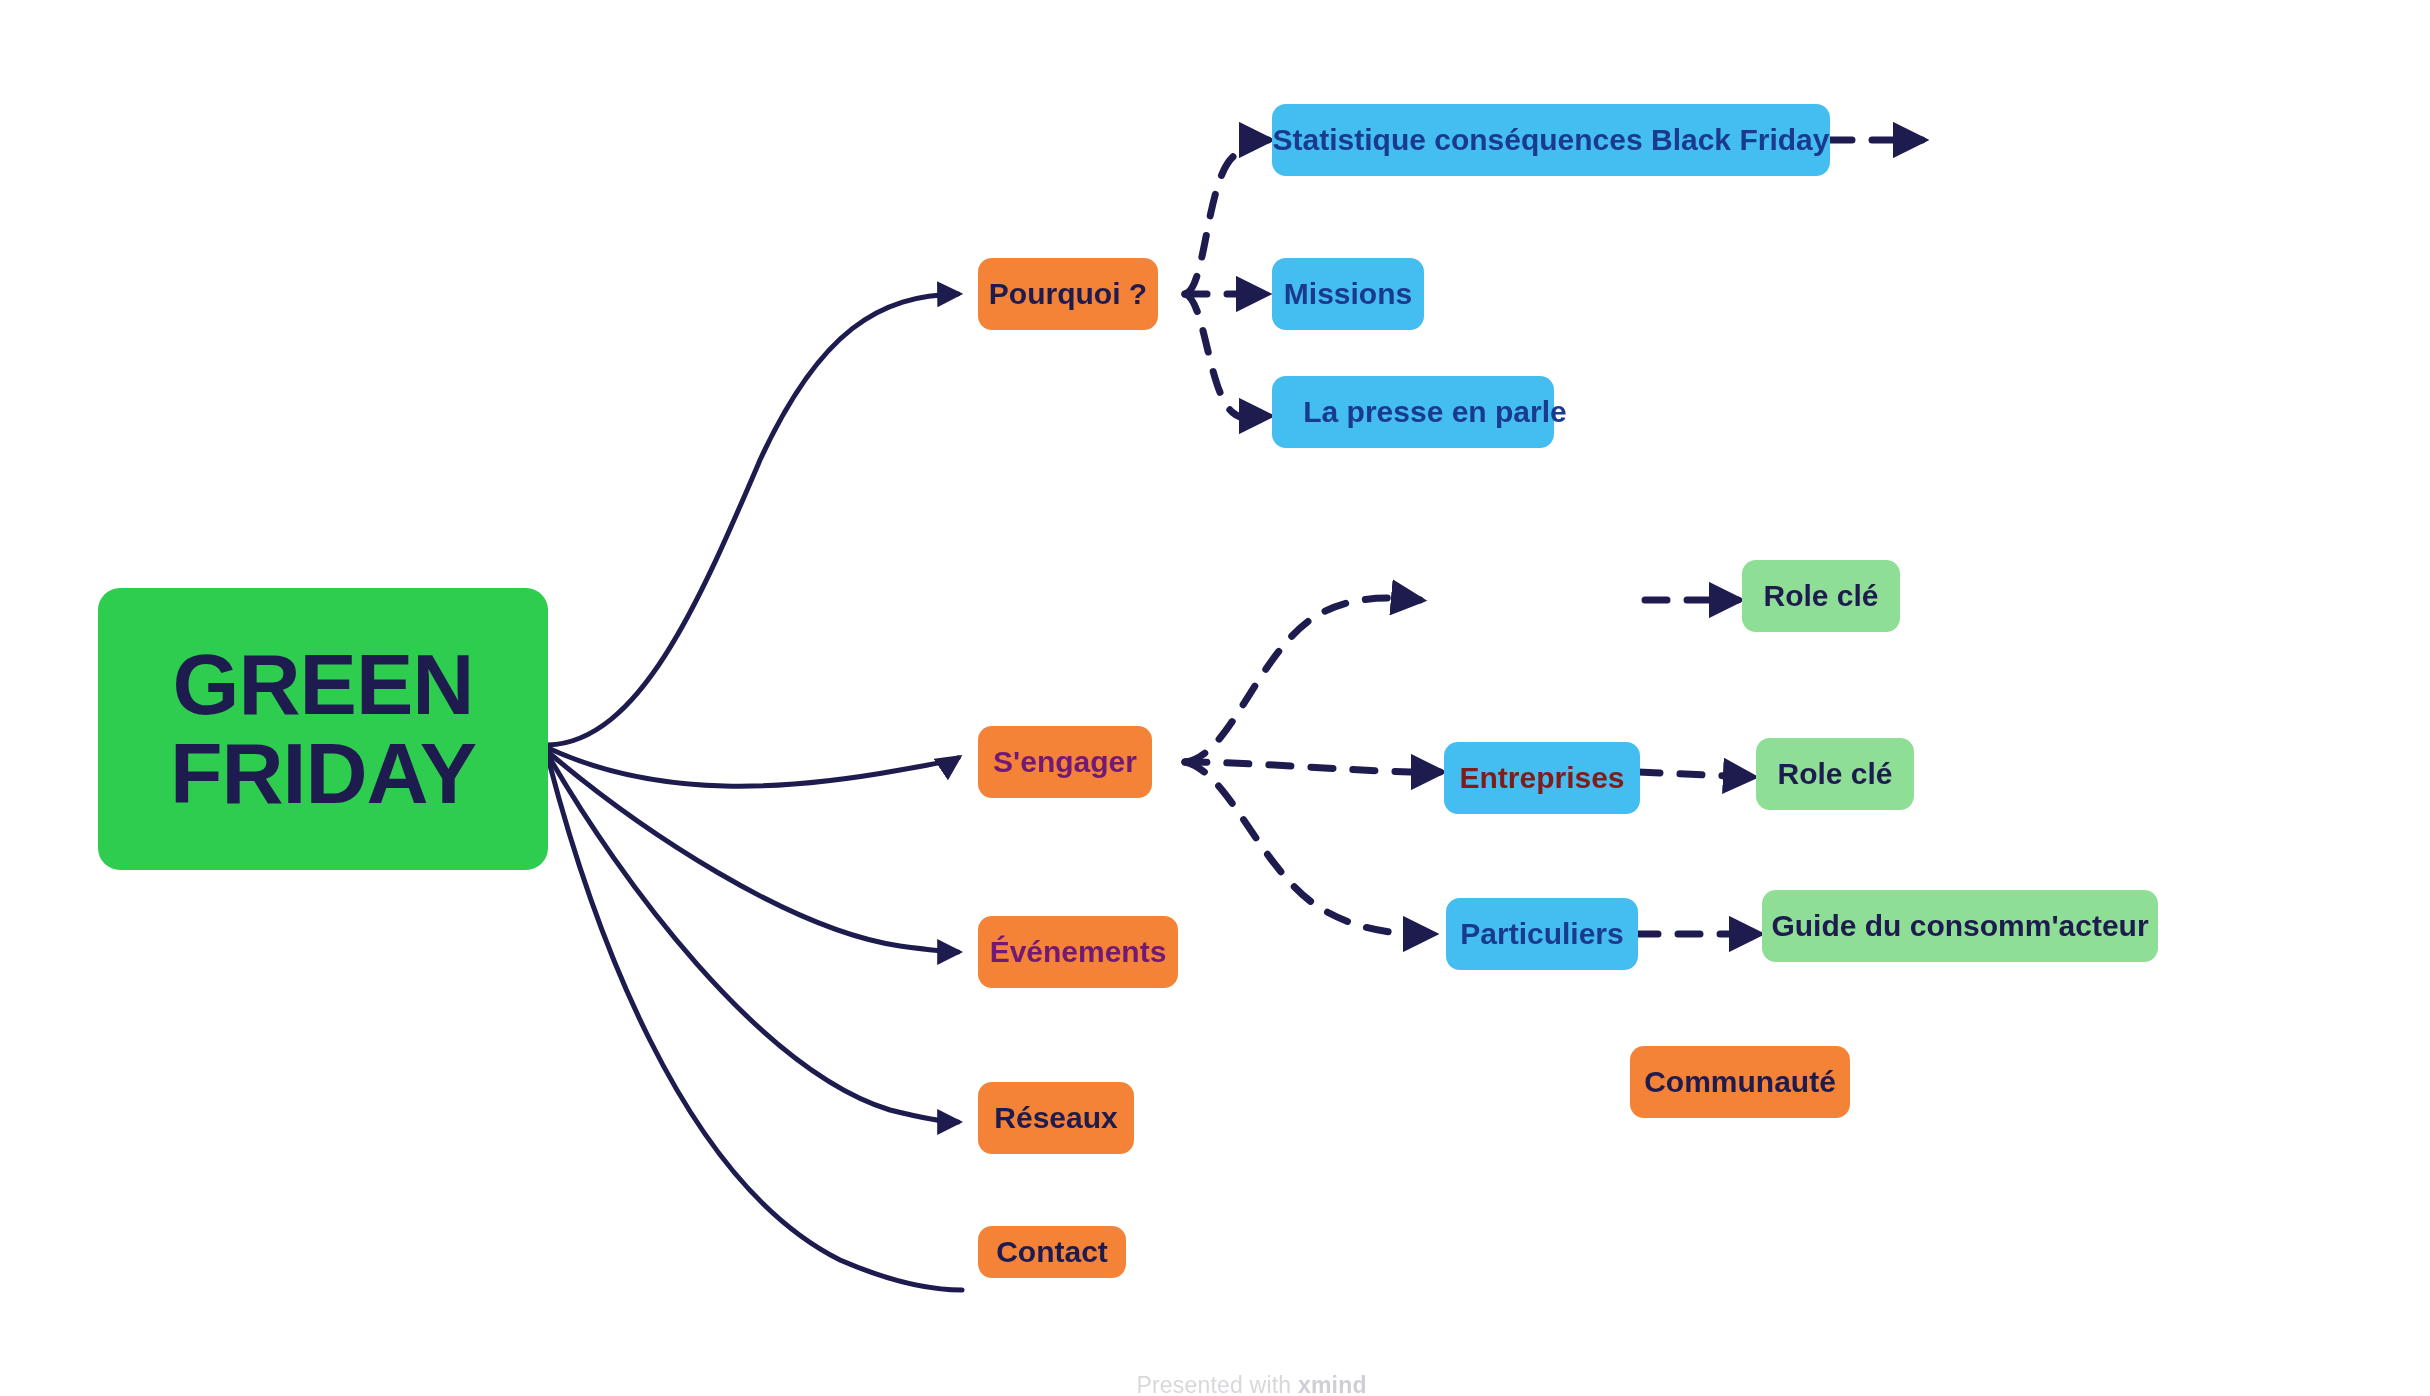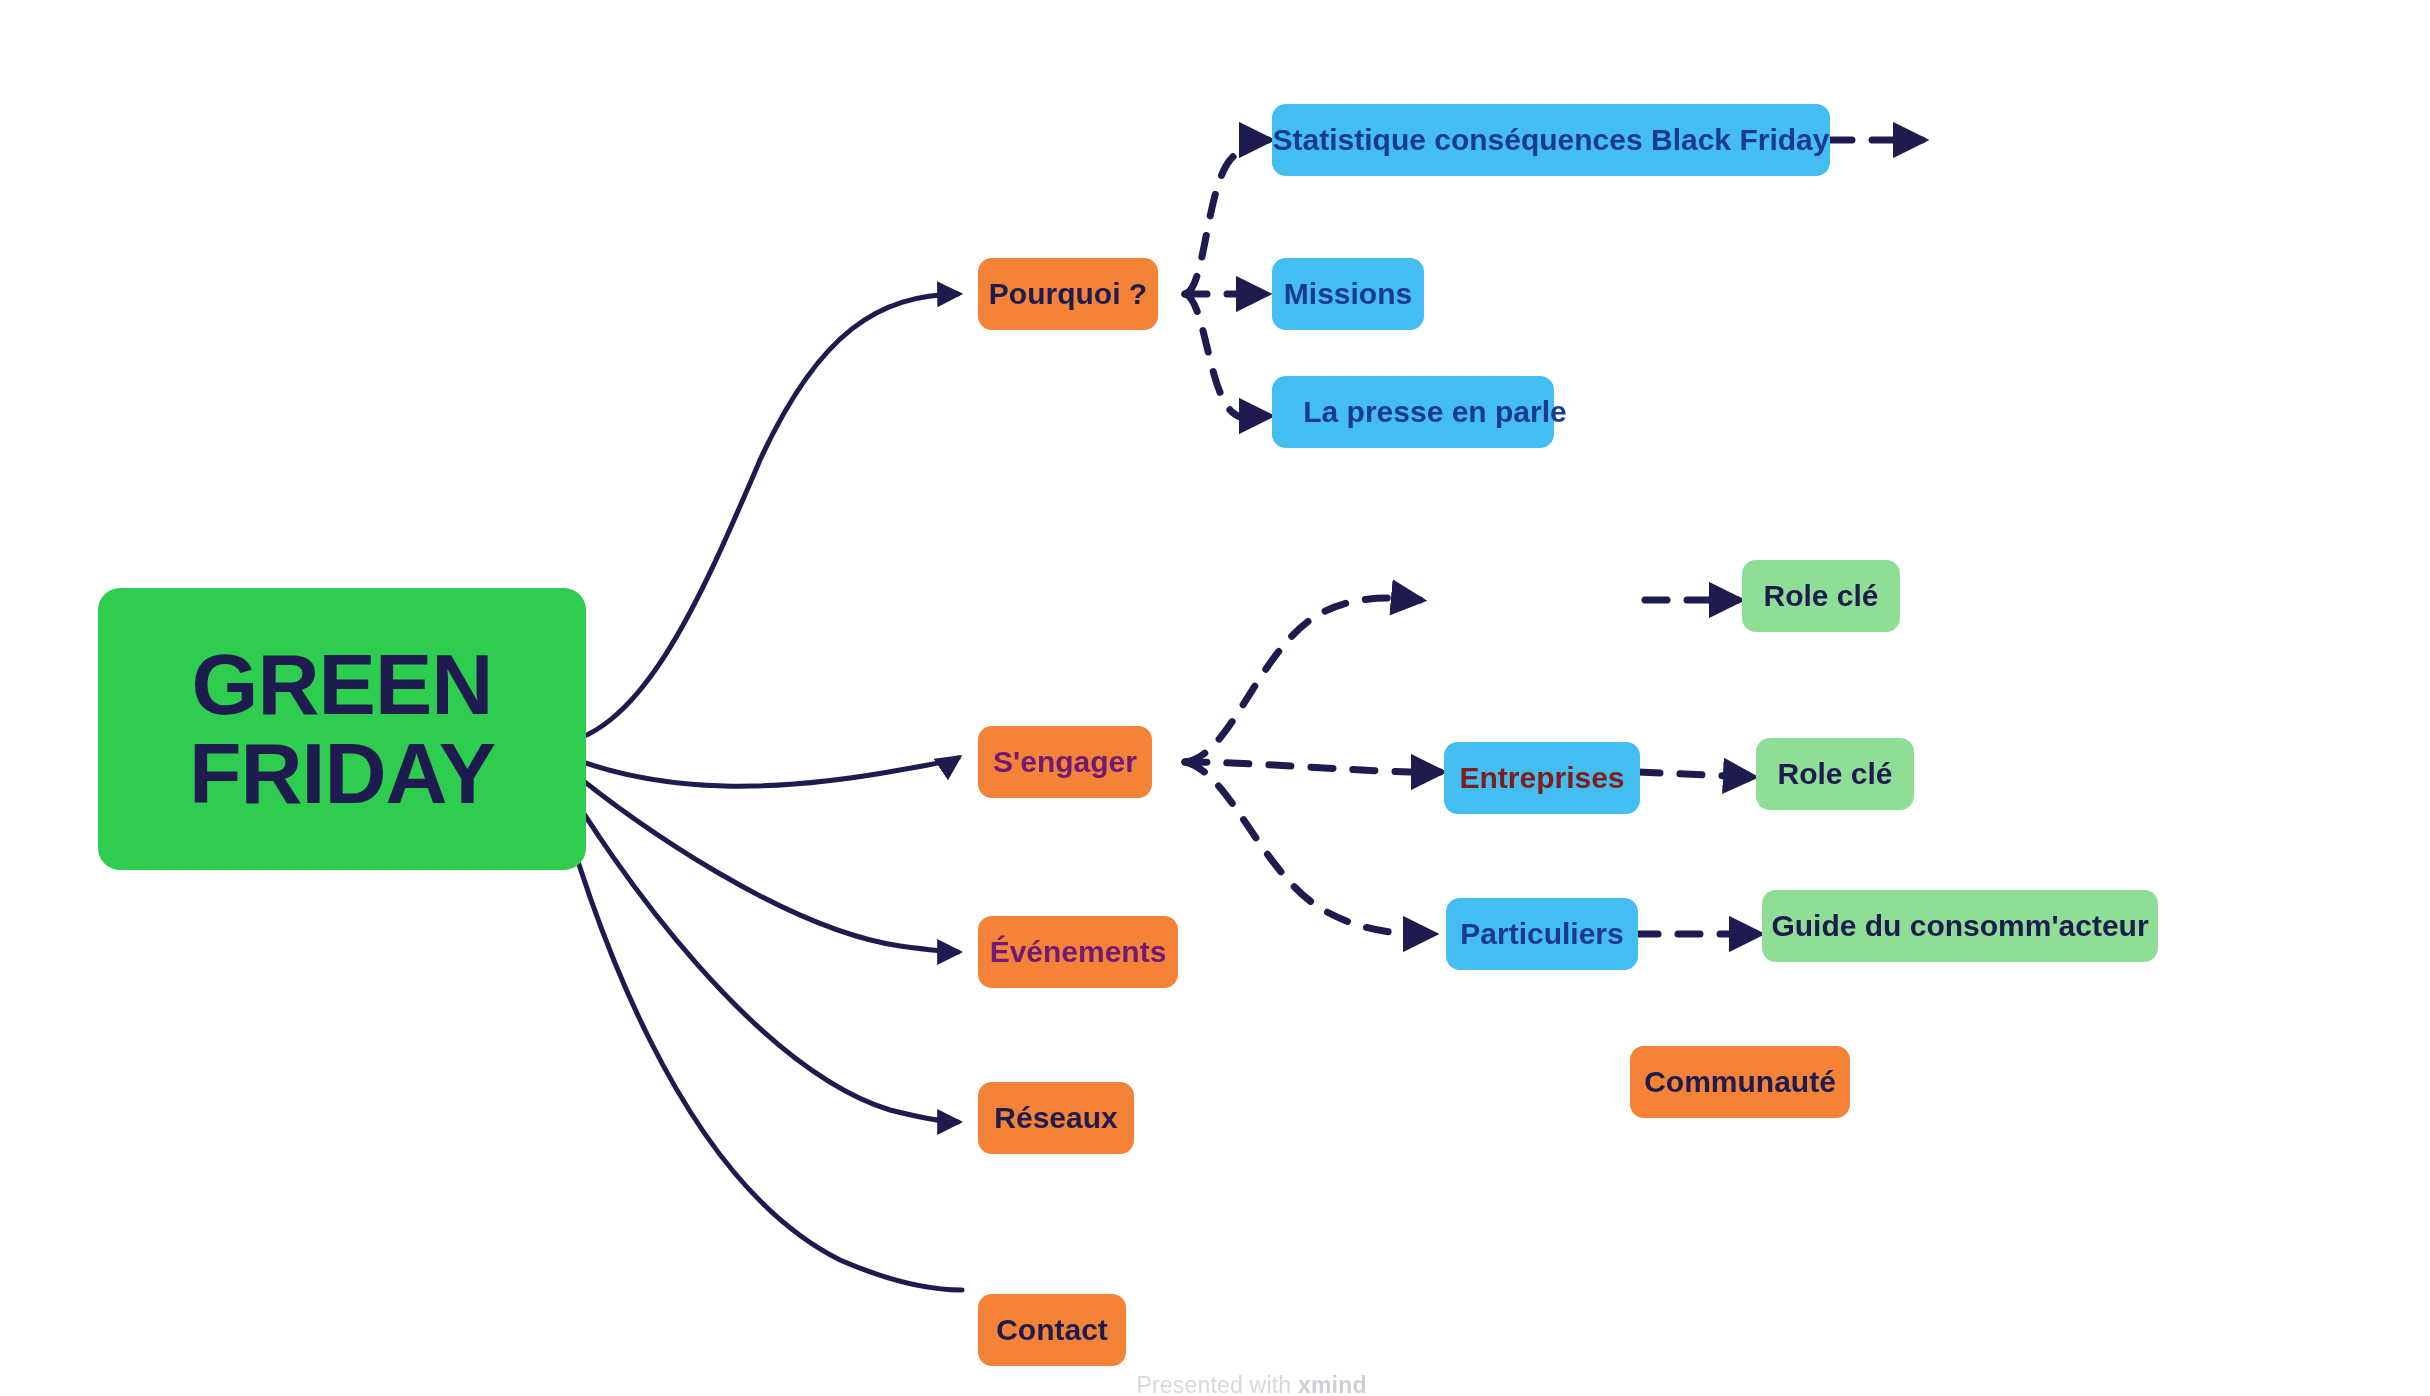--- a/index.html
+++ b/index.html
@@ -102,21 +102,21 @@
     </g>
 
     <g fill="none" stroke="#1E1B4E" stroke-width="7" stroke-linecap="round" stroke-dasharray="22 20">
       <path d="M 1830 140 L 1922 140" marker-end="url(#arrow)"></path>
       <path d="M 1645 600 L 1738 600" marker-end="url(#arrow)"></path>
       <path d="M 1638 772 L 1752 777" marker-end="url(#arrow)"></path>
       <path d="M 1636 934 L 1758 934" marker-end="url(#arrow)"></path>
     </g>
   </svg>
 
-  <div class="node root" style="left:98px; top:588px; width:488px; height:282px;
+  <div class="node root" style="left:98px; top:588px; width:450px; height:282px;
               background:#2ECC4F; color:#1E1B4E; padding:0 28px;">GREEN
 FRIDAY</div>
 
   <div class="node main" style="left:978px; top:258px; width:180px; height:72px;
               background:#F58337; color:#1E1B4E;">Pourquoi ?</div>
 
   <div class="node sub" style="left:1272px; top:104px; width:558px; height:72px;
               background:#44BDF0; color:#1A3A8F;">Statistique conséquences Black Friday</div>
 
 
@@ -144,21 +144,21 @@
 
   <div class="node leaf" style="left:1762px; top:890px; width:396px; height:72px;
               background:#8EDE96; color:#1E1B4E;">Guide du consomm'acteur</div>
 
   <div class="node main" style="left:978px; top:916px; width:200px; height:72px;
               background:#F58337; color:#701a75;">Événements</div>
 
   <div class="node main" style="left:978px; top:1082px; width:156px; height:72px;
               background:#F58337; color:#1E1B4E;">Réseaux</div>
 
-  <div class="node main" style="left:978px; top:1294px; width:148px; height:72px;
+  <div class="node main" style="left:978px; top:1226px; width:148px; height:52px;
               background:#F58337; color:#1E1B4E;">Contact</div>
 
   <div class="node main" style="left:1630px; top:1046px; width:220px; height:72px;
               background:#F58337; color:#1E1B4E;">Communauté</div>
 
   <div class="footer" style="left:1110px; top:1345px;">
     <span>Presented with </span><b>xmind</b>
   </div>
 
 </div>

